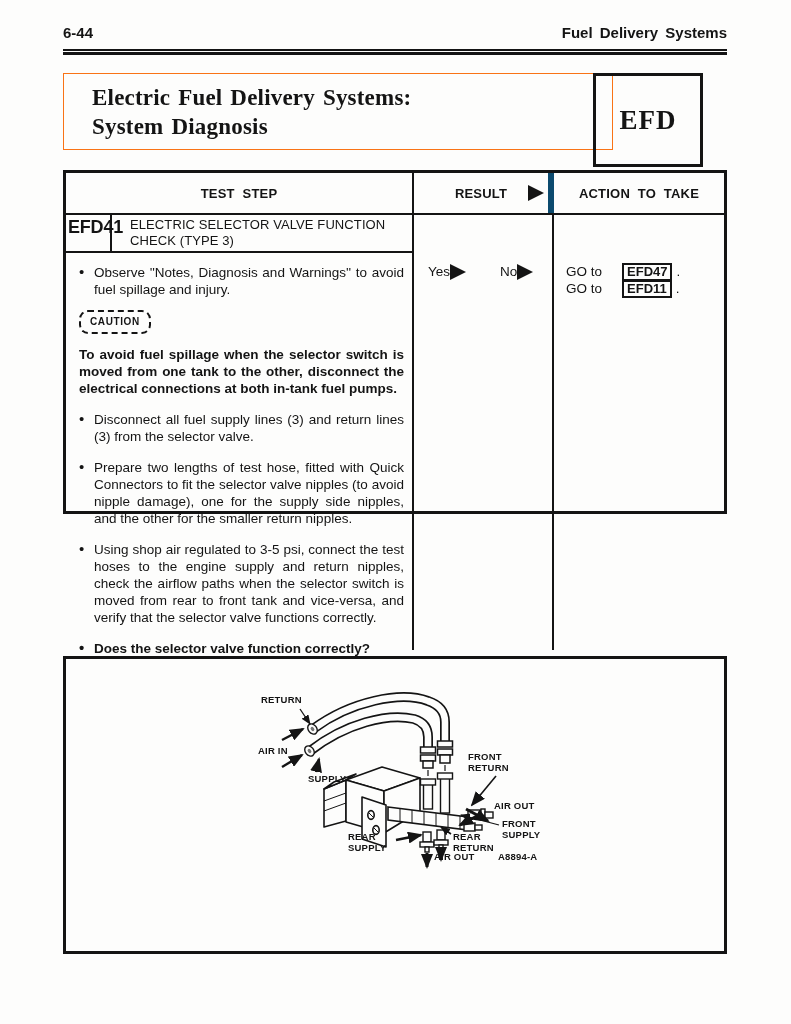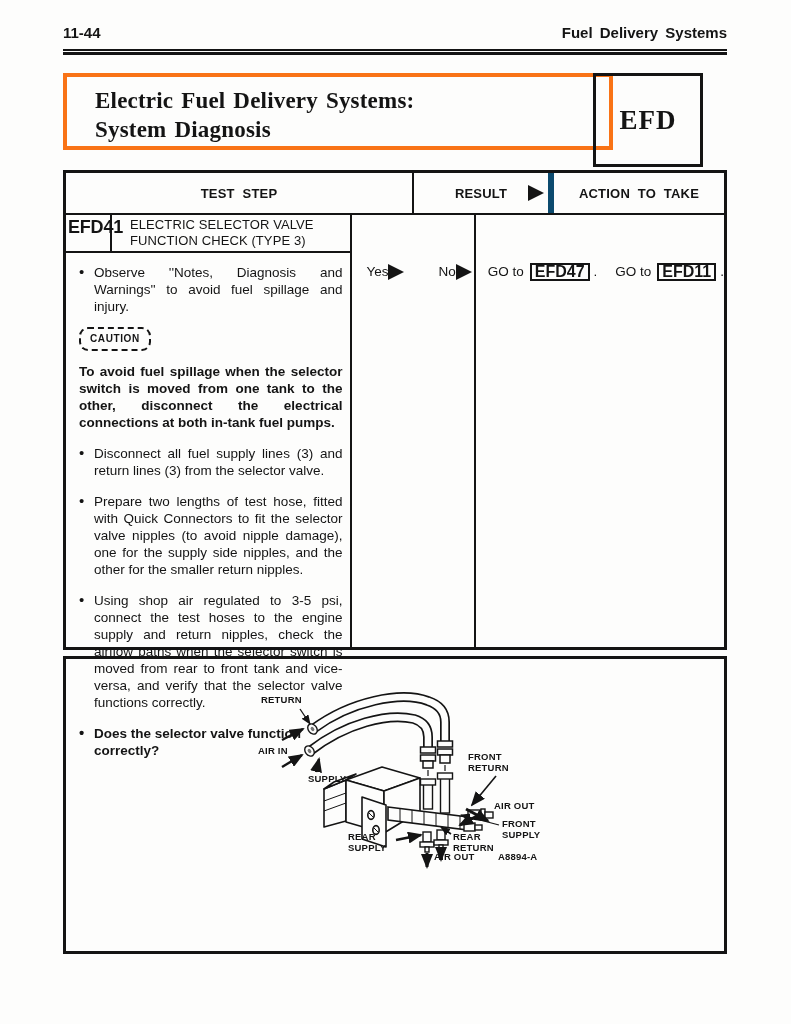--- a/index.html
+++ b/index.html
@@ -8,83 +8,83 @@
   .content{position:absolute;left:63px;top:0;width:664px;}
 
   
   .run-head{position:absolute;top:24px;left:0;width:664px;display:flex;
             justify-content:space-between;font-size:15px;font-weight:bold;word-spacing:3px;}
   .head-rule{position:absolute;top:49px;left:0;width:664px;height:6px;
              background:linear-gradient(#141414 0 2px,#fdfdfc 2px 3px,#141414 3px 100%);}
 
   
   .title-row{position:absolute;top:73px;left:0;width:664px;height:77px;}
-  .title-box{position:absolute;left:0;top:0;width:550px;height:77px;border:4px solid #f97316;
+  .title-box{position:absolute;left:0;top:0;width:550px;height:77px;border:1px solid #f97316;
              box-sizing:border-box;padding:9px 10px 0 28px;}
   .title-box .t1,.title-box .t2{font-family:"Liberation Serif",serif;font-weight:bold;
              font-size:23px;line-height:29px;letter-spacing:.2px;word-spacing:2px;}
   .efd-box{position:absolute;left:530px;top:0;width:110px;height:94px;border:3px solid #141414;
            box-sizing:border-box;display:flex;align-items:center;justify-content:center;
            font-family:"Liberation Serif",serif;font-weight:bold;font-size:27px;letter-spacing:1px;}
 
   
-  .diag-table{position:absolute;top:170px;left:0;width:664px;height:480px;
+  .diag-table{position:absolute;top:170px;left:0;width:664px;height:344px;
               border:3px solid #141414;box-sizing:border-box;}
   .thead{display:flex;height:40px;border-bottom:2px solid #141414;}
   .th{display:flex;align-items:center;justify-content:center;font-size:13px;font-weight:bold;
       letter-spacing:.2px;word-spacing:4px;box-sizing:border-box;}
   .th-test{width:348px;border-right:2px solid #141414;}
   .th-result{width:140px;border-right:6px solid #0c4a6e;position:relative;}
   .th-action{flex:1;}
   .tri{width:0;height:0;border-top:8px solid transparent;border-bottom:8px solid transparent;
        border-left:16px solid #141414;}
   .th-result .tri{position:absolute;right:4px;top:12px;}
 
   .tbody{display:flex;height:435px;}
   .col-test{width:348px;border-right:2px solid #141414;box-sizing:border-box;}
   .col-result{width:140px;border-right:2px solid #141414;box-sizing:border-box;
               padding-top:48px;display:flex;flex-direction:row;gap:18px;}
-  .col-action{flex:1;padding-top:48px;display:flex;gap:18px;
+  .col-action{flex:1;padding-top:48px;display:flex;flex-direction:column;
               box-sizing:border-box;padding-left:12px;}
 
   .step-head{display:flex;border-bottom:2px solid #141414;min-height:35px;box-sizing:border-box;}
   .step-id{width:46px;border-right:2px solid #141414;box-sizing:border-box;
            font-size:18px;font-weight:bold;letter-spacing:-.2px;padding:2px 1px 0 2px;}
   .step-title{flex:1;font-size:13px;line-height:16px;padding:2px 6px 2px 18px;letter-spacing:.1px;}
 
   .step-body{padding:11px 8px 0 13px;font-size:13.5px;line-height:17px;text-align:justify;}
   .bullet{position:relative;padding-left:15px;margin:0 0 14px 0;}
   .bullet::before{content:"\2022";position:absolute;left:0;top:-1px;font-size:15px;}
   .bullet.bold{font-weight:bold;text-align:left;}
   .caution-chip{display:inline-block;border:2px dashed #141414;border-radius:9px;
                 font-size:10px;font-weight:bold;letter-spacing:.6px;padding:1px 9px 2px 9px;
                 margin:-6px 0 12px 0;}
   .warn-para{font-weight:bold;margin:0 0 14px 0;}
 
   .res-row{display:flex;justify-content:space-between;align-items:center;
            padding-left:14px;padding-right:2px;font-size:13.5px;height:17px;}
   .act-row{display:flex;align-items:center;font-size:13.5px;height:17px;white-space:nowrap;}
-  .act-code{display:inline-block;border:2px solid #141414;font-weight:bold;font-size:16px;
-            line-height:14px;padding:0 3px;margin:0 4px 0 6px;}
+  .act-code{display:inline-block;border:2px solid #141414;font-weight:bold;font-size:13px;
+            line-height:14px;padding:0 3px;margin:0 4px 0 20px;}
 
   
   .figure-box{position:absolute;top:656px;left:0;width:664px;height:298px;
               border:3px solid #141414;box-sizing:border-box;}
   .figure-box svg{position:absolute;left:0;top:0;}
   .fig-label{position:absolute;font-size:9.5px;font-weight:bold;line-height:10.5px;
              letter-spacing:.2px;white-space:pre;color:#141414;}
 </style>
 </head>
 <body>
 
 <div class="page">
   <div class="content">
 
     <div class="run-head">
-      <span>11-44</span>
+      <span>6-44</span>
       <span>Fuel Delivery Systems</span>
     </div>
     <div class="head-rule"></div>
 
     <div class="title-row">
       <div class="title-box">
         <div class="t1">Electric Fuel Delivery Systems:</div>
         <div class="t2">System Diagnosis</div>
       </div>
       <div class="efd-box">EFD</div>

